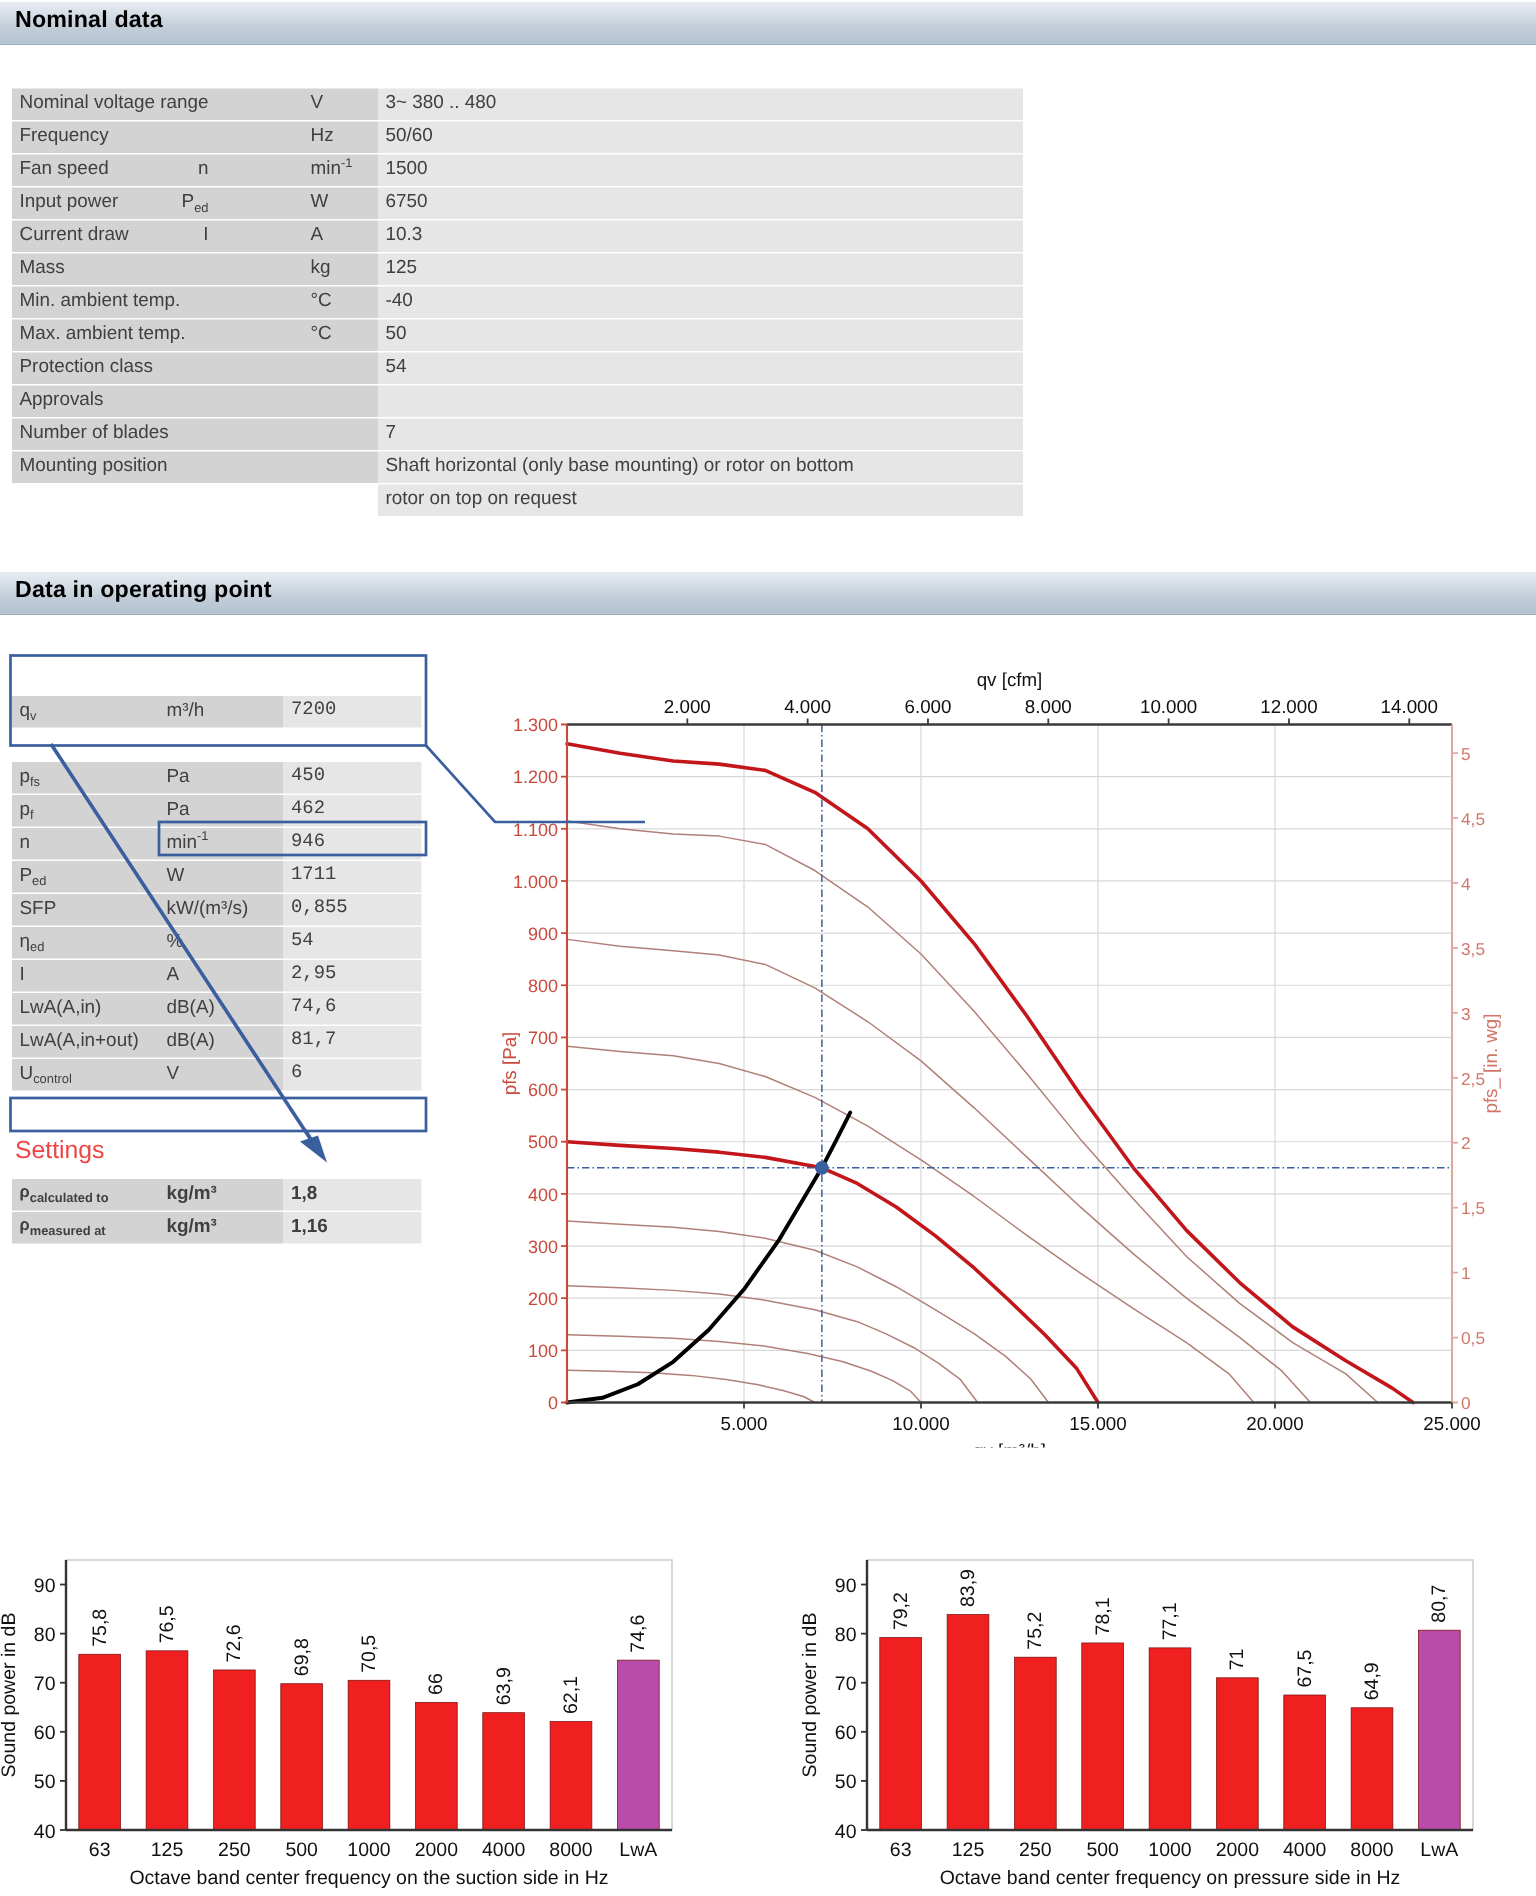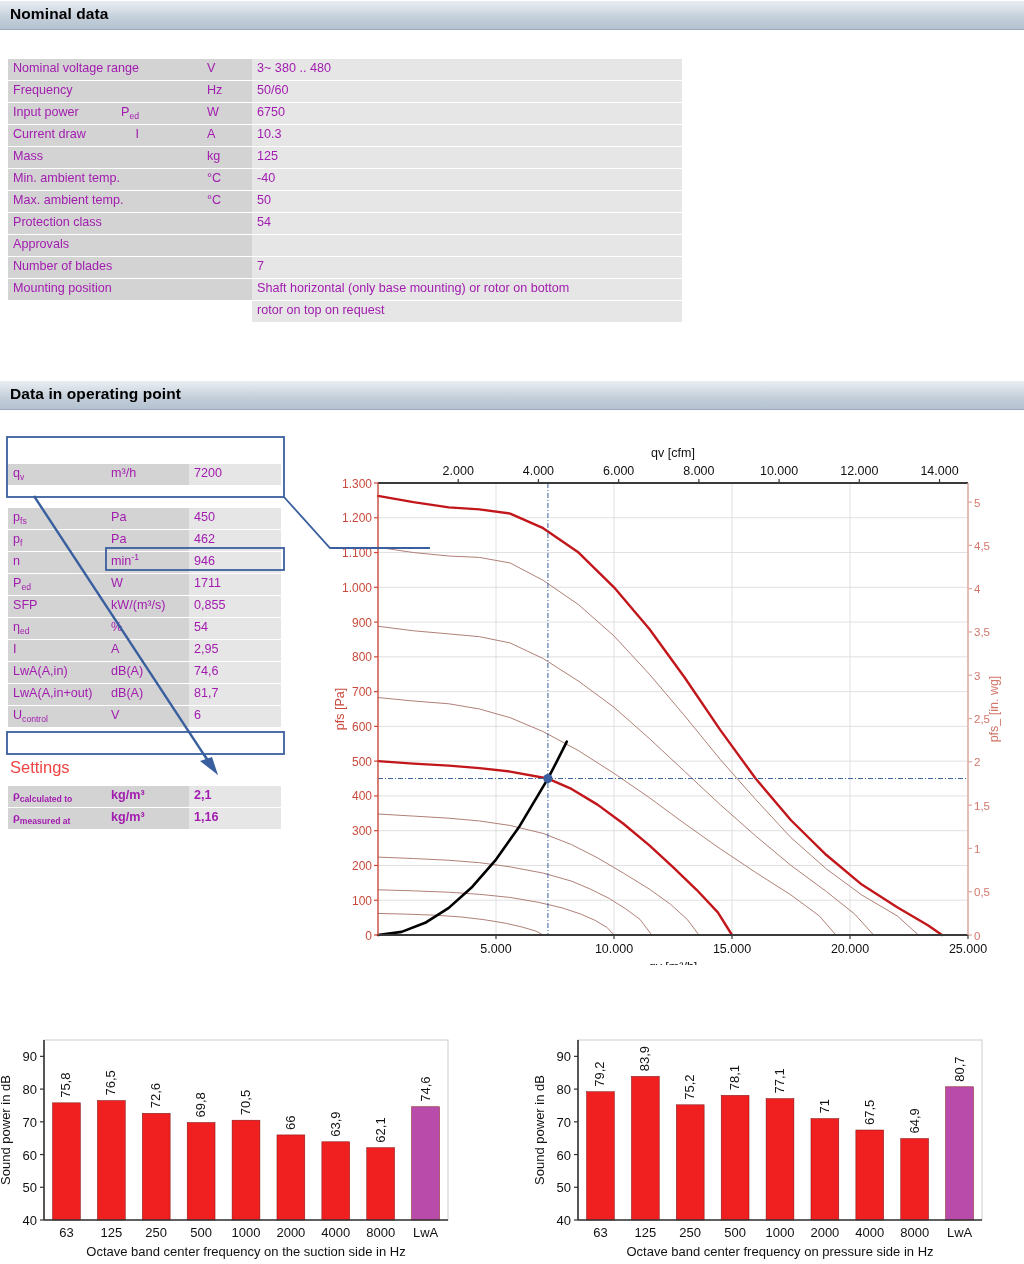--- a/index.html
+++ b/index.html
@@ -32,21 +32,21 @@
     color: #000;
     letter-spacing: 0.1px;
   }
 
   
   .spec-table {
     position: absolute;
     border-collapse: separate;
     border-spacing: 0 1px;
     font-size: 12.6px;
-    color: #a21caf;
+    color: #404040;
   }
   .spec-table td {
     height: 21px;
     padding: 1px 5px 2px 5px;
     vertical-align: middle;
     white-space: nowrap;
     line-height: 1.05;
   }
   td.c-label { background: #d3d3d3; }
   td.c-unit  { background: #d3d3d3; }
@@ -60,21 +60,21 @@
   
   #nominal-table { left: 8px; top: 58px; }
   #nominal-table td.c-label { width: 190px; }
   #nominal-table td.c-unit  { width: 50px; }
   #nominal-table td.c-val   { width: 430px; }
 
   
   #op-table { left: 8px; top: 463px; }
   #op-table td.c-label { width: 98px; }
   #op-table td.c-unit  { width: 83px; }
-  #op-table td.c-val   { width: 92px; }
+  #op-table td.c-val   { width: 92px; font-family: Liberation Mono, monospace; }
 
   #settings-table { left: 8px; top: 785px; font-weight: bold; }
   #settings-table td.c-label { width: 98px; font-size: 11px; }
   #settings-table td.c-unit  { width: 83px; }
   #settings-table td.c-val   { width: 92px; }
 
   #settings-heading {
     position: absolute;
     left: 10px; top: 758px;
     font-size: 16.5px;
@@ -128,20 +128,30 @@
               <span>Frequency</span>
               <span style="padding-right: 58px;"></span>
             </span>
           </td>
           <td class="c-unit">Hz</td>
           <td class="c-val">50/60</td>
         </tr>
         <tr>
           <td class="c-label">
             <span class="lbl-flex">
+              <span>Fan speed</span>
+              <span style="padding-right: 58px;">n</span>
+            </span>
+          </td>
+          <td class="c-unit">min<sup>-1</sup></td>
+          <td class="c-val">1500</td>
+        </tr>
+        <tr>
+          <td class="c-label">
+            <span class="lbl-flex">
               <span>Input power</span>
               <span style="padding-right: 58px;">P<sub>ed</sub></span>
             </span>
           </td>
           <td class="c-unit">W</td>
           <td class="c-val">6750</td>
         </tr>
         <tr>
           <td class="c-label">
             <span class="lbl-flex">
@@ -299,21 +309,21 @@
       </tbody>
   </table>
 
   <div id="settings-heading">Settings</div>
 
   <table class="spec-table" id="settings-table">
     <tbody id="settings-body">
         <tr>
           <td class="c-label">ρ<sub>calculated to</sub></td>
           <td class="c-unit">kg/m³</td>
-          <td class="c-val">2,1</td>
+          <td class="c-val">1,8</td>
         </tr>
         <tr>
           <td class="c-label">ρ<sub>measured at</sub></td>
           <td class="c-unit">kg/m³</td>
           <td class="c-val">1,16</td>
         </tr>
       </tbody>
   </table>
 
   <div id="perf-chart">

